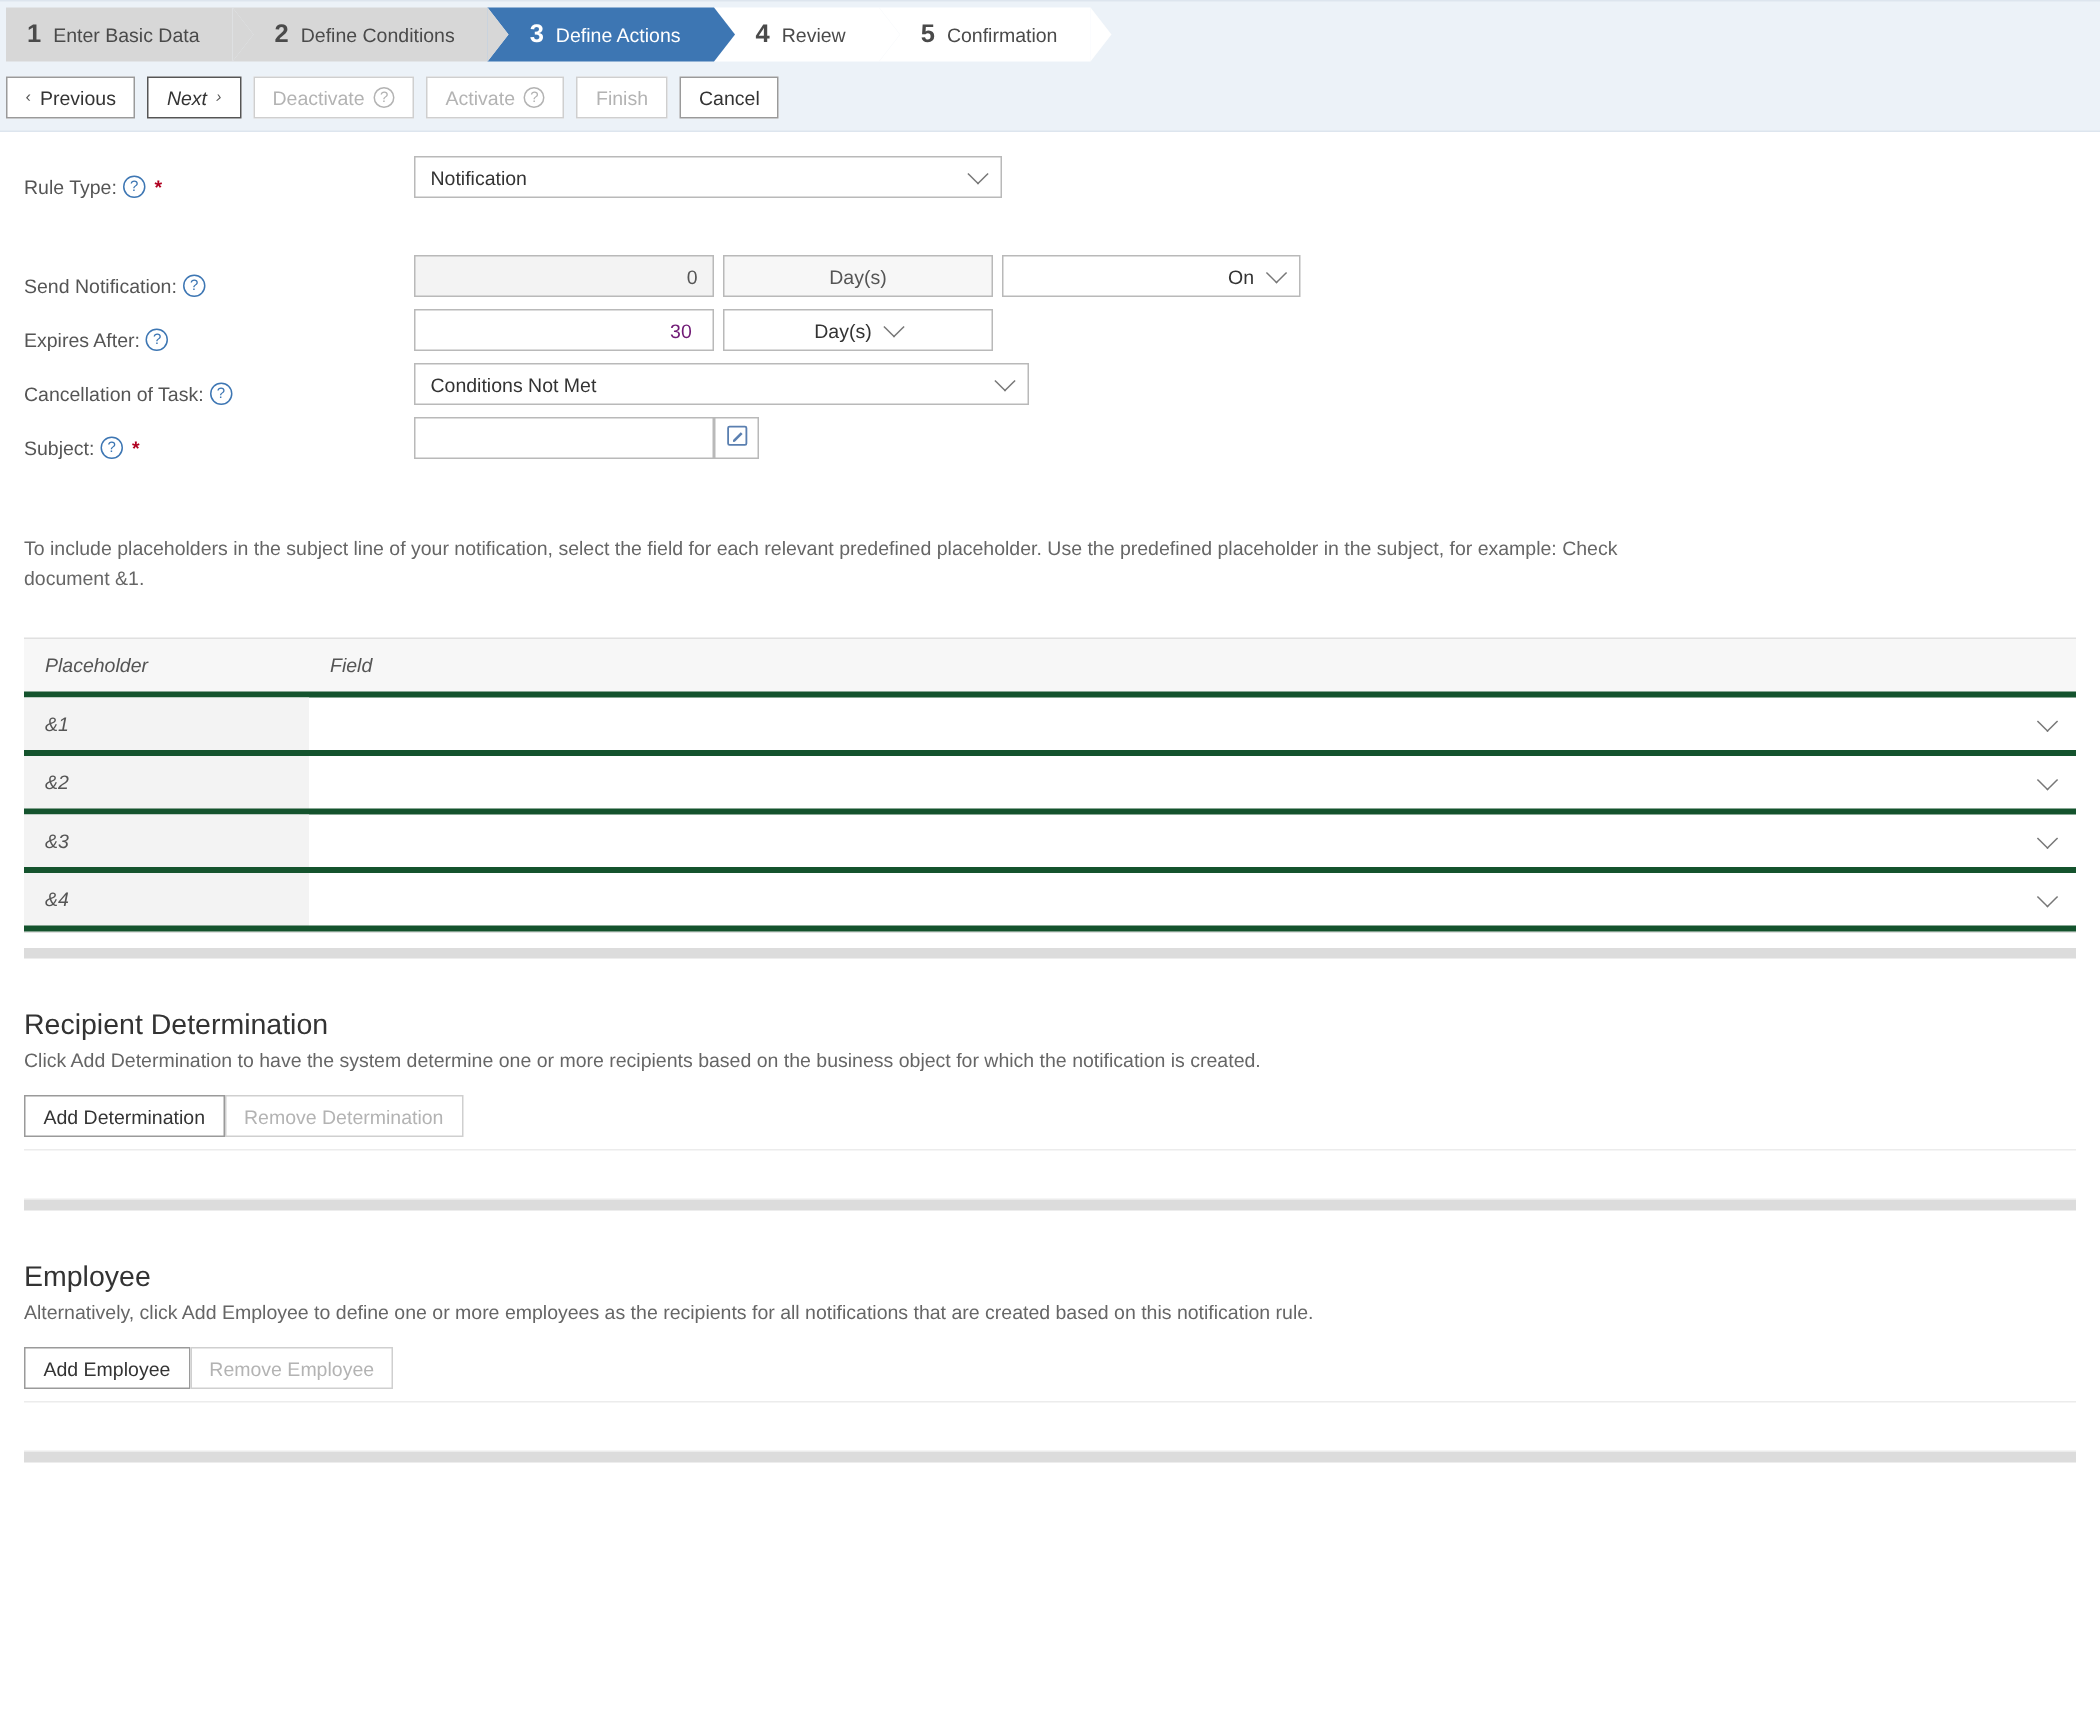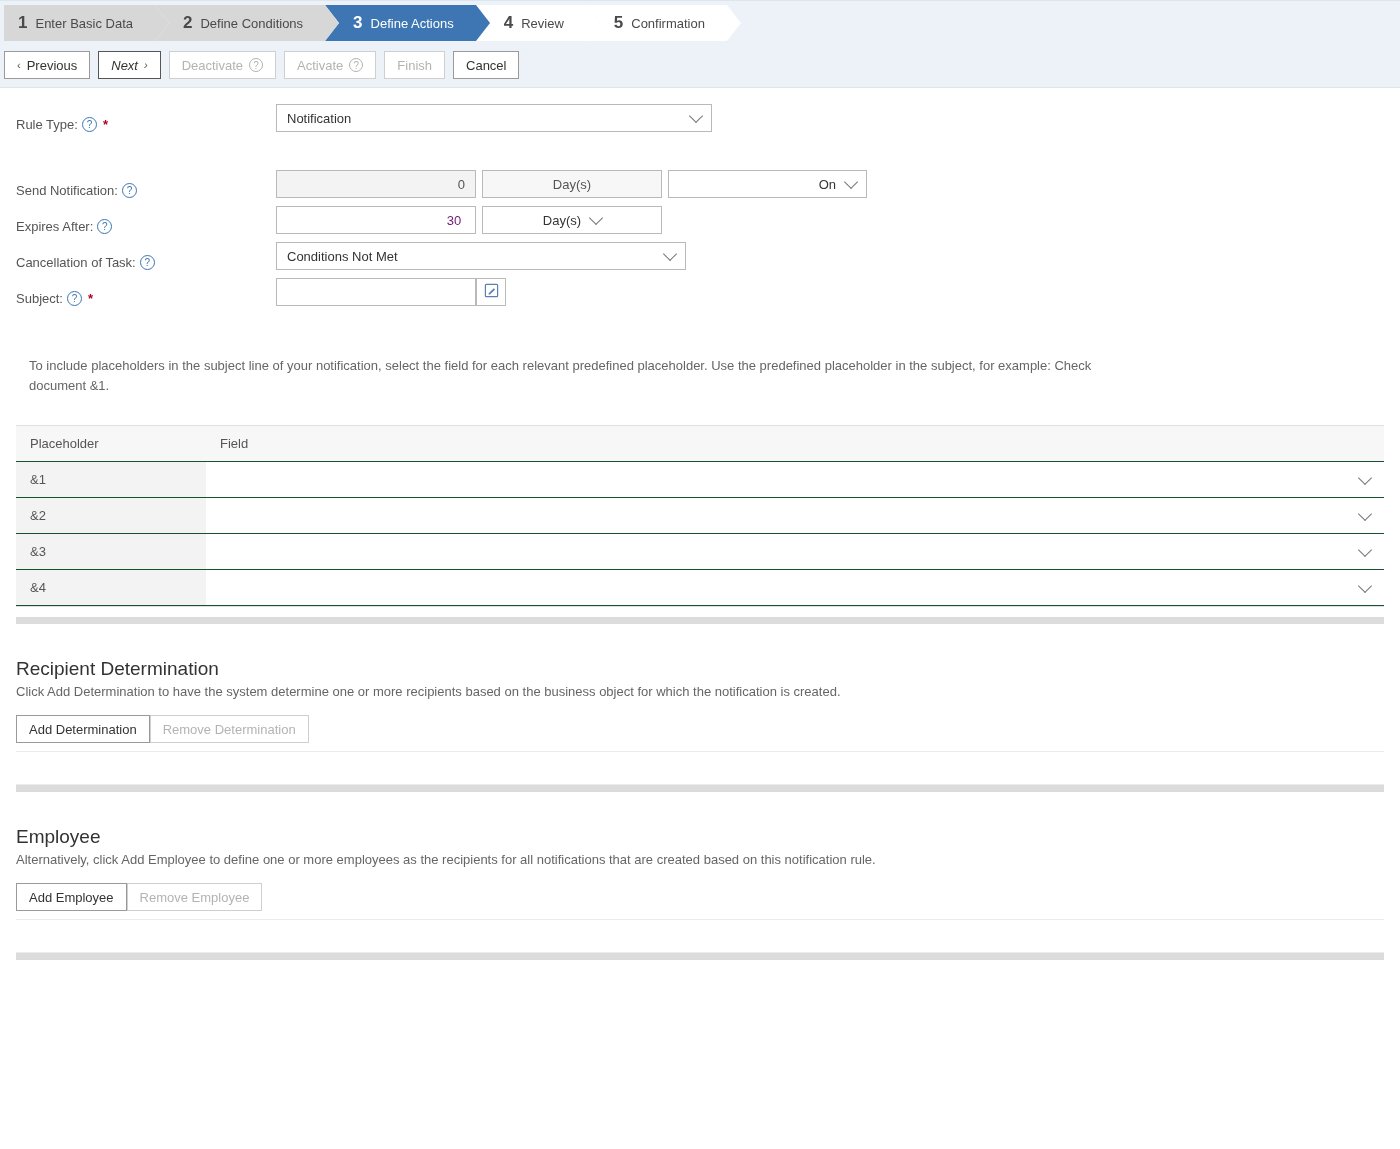--- a/index.html
+++ b/index.html
@@ -166,21 +166,21 @@
     width: 30px; height: 28px; border: 1px solid #b9b9b9; background: #fff;
     display: inline-flex; align-items: center; justify-content: center;
     cursor: pointer;
   }
   .icon-btn svg { width: 15px; height: 15px; }
   .gap { width: 6px; }
 
   .hint {
     color: #666;
     line-height: 1.5;
-    margin: 50px 0 30px 13px;
+    margin: 50px 0 30px 0;
     max-width: 1100px;
   }
 
   
   .ph-table {
     border: 1px solid #e0e0e0;
     border-left: none; border-right: none;
     margin: 20px 0 10px 0;
     width: 100%;
   }
@@ -189,22 +189,22 @@
     grid-template-columns: 190px 1fr;
     align-items: stretch;
   }
   .ph-head {
     background: #f7f7f7;
     color: #555;
     font-size: 13px;
   }
   .ph-head > div, .ph-row > div {
     padding: 10px 14px;
-    border-bottom: 1px solid #14532d;
-    display: flex; align-items: center;
+    border-bottom: 4px solid #14532d;
+    display: flex; align-items: center; font-style: italic;
   }
   .ph-row .ph-name {
     background: #f3f3f3;
     color: #555;
   }
   .ph-row .ph-field {
     justify-content: flex-end;
     cursor: pointer;
   }
   .tbl-bottom {
@@ -290,21 +290,21 @@
       </button>
     </div>
   </div>
 
   <div class="form-row">
     <div class="form-label">
       <span>Rule Type:</span>
       <span class="help">?</span>
       <span class="req">*</span>
     </div>
-    <div class="select" style="width:436px">
+    <div class="select" style="width:392px">
       <span class="val">Notification</span>
       <span class="chev-down"></span>
     </div>
   </div>
 
   <div style="height:22px"></div>
 
   <div class="form-row">
     <div class="form-label">
       <span>Send Notification:</span>

